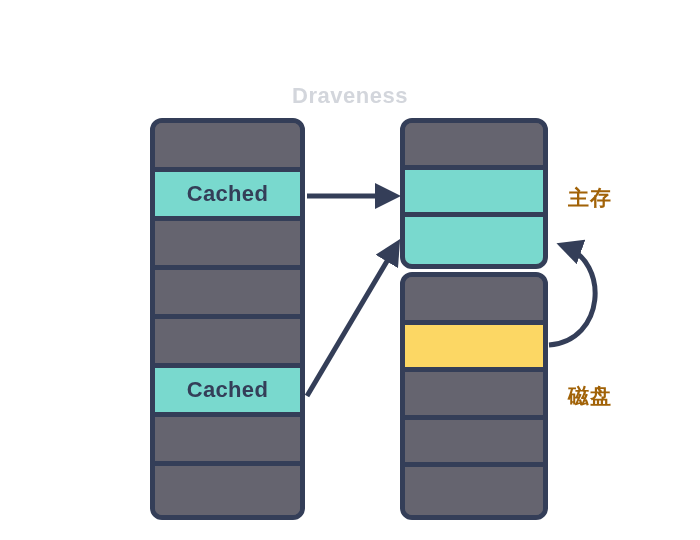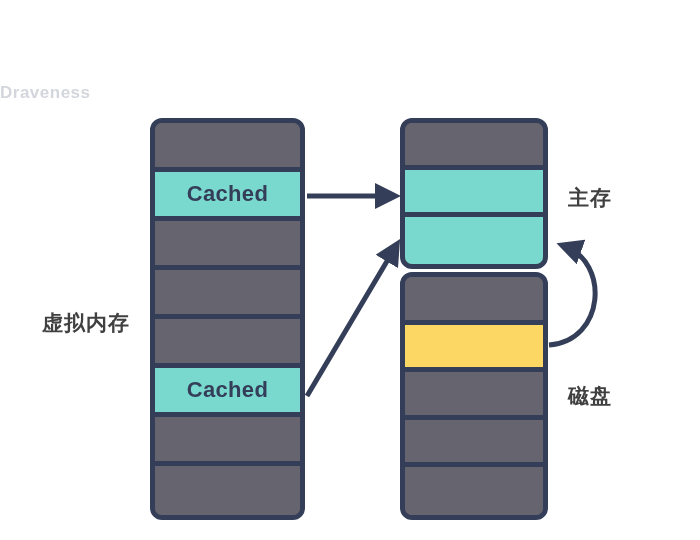--- a/index.html
+++ b/index.html
@@ -33,21 +33,22 @@
     font-weight: bold;
     color: #343E58;
     letter-spacing: 1px;
     line-height: 1.2;
   }
   .subtitle {
     position: absolute;
     left: 0;
     top: 83px;
     width: 700px;
-    font-size: 17px;
+    text-align: center;
+    font-size: 22px;
     font-weight: bold;
     color: #D3D6DC;
     letter-spacing: 0.5px;
   }
 
   
   .column {
     position: absolute;
     box-sizing: border-box;
     border: 5px solid #343E58;
@@ -91,21 +92,21 @@
     top: 272px;
     width: 148px;
     height: 248px;
   }
 
   
   .side-label {
     position: absolute;
     font-size: 21px;
     font-weight: bold;
-    color: #404040;
+    color: #a16207;
     letter-spacing: 1px;
     white-space: nowrap;
   }
   #label-virtual-memory { left: 42px; top: 309px; }
   #label-main-memory    { left: 568px; top: 184px; }
   #label-disk           { left: 568px; top: 382px; font-family: Liberation Serif, serif; }
 
   
   #arrow-layer {
     position: absolute;
@@ -145,21 +146,20 @@
   </div>
 
   <div class="column" id="disk-column" style="display: flex; flex-direction: column;">
     <div class="cell" style="height: 20%; flex: 0 0 auto;"></div>
     <div class="cell yellow" style="height: 20%; flex: 0 0 auto;"></div>
     <div class="cell" style="height: 20%; flex: 0 0 auto;"></div>
     <div class="cell" style="height: 20%; flex: 0 0 auto;"></div>
     <div class="cell last" style="height: 20%; flex: 0 0 auto;"></div>
   </div>
 
-  <div class="side-label" id="label-virtual-memory">虚拟内存</div>
   <div class="side-label" id="label-main-memory">主存</div>
   <div class="side-label" id="label-disk">磁盘</div>
 
   <svg id="arrow-layer" viewBox="0 0 700 540">
     <defs>
       <marker id="head" markerWidth="5.2" markerHeight="5.2" refX="3.6" refY="2.6" orient="auto" markerUnits="strokeWidth">
         <path d="M0,0 L5.2,2.6 L0,5.2 Z" fill="#343E58"></path>
       </marker>
     </defs>
 

